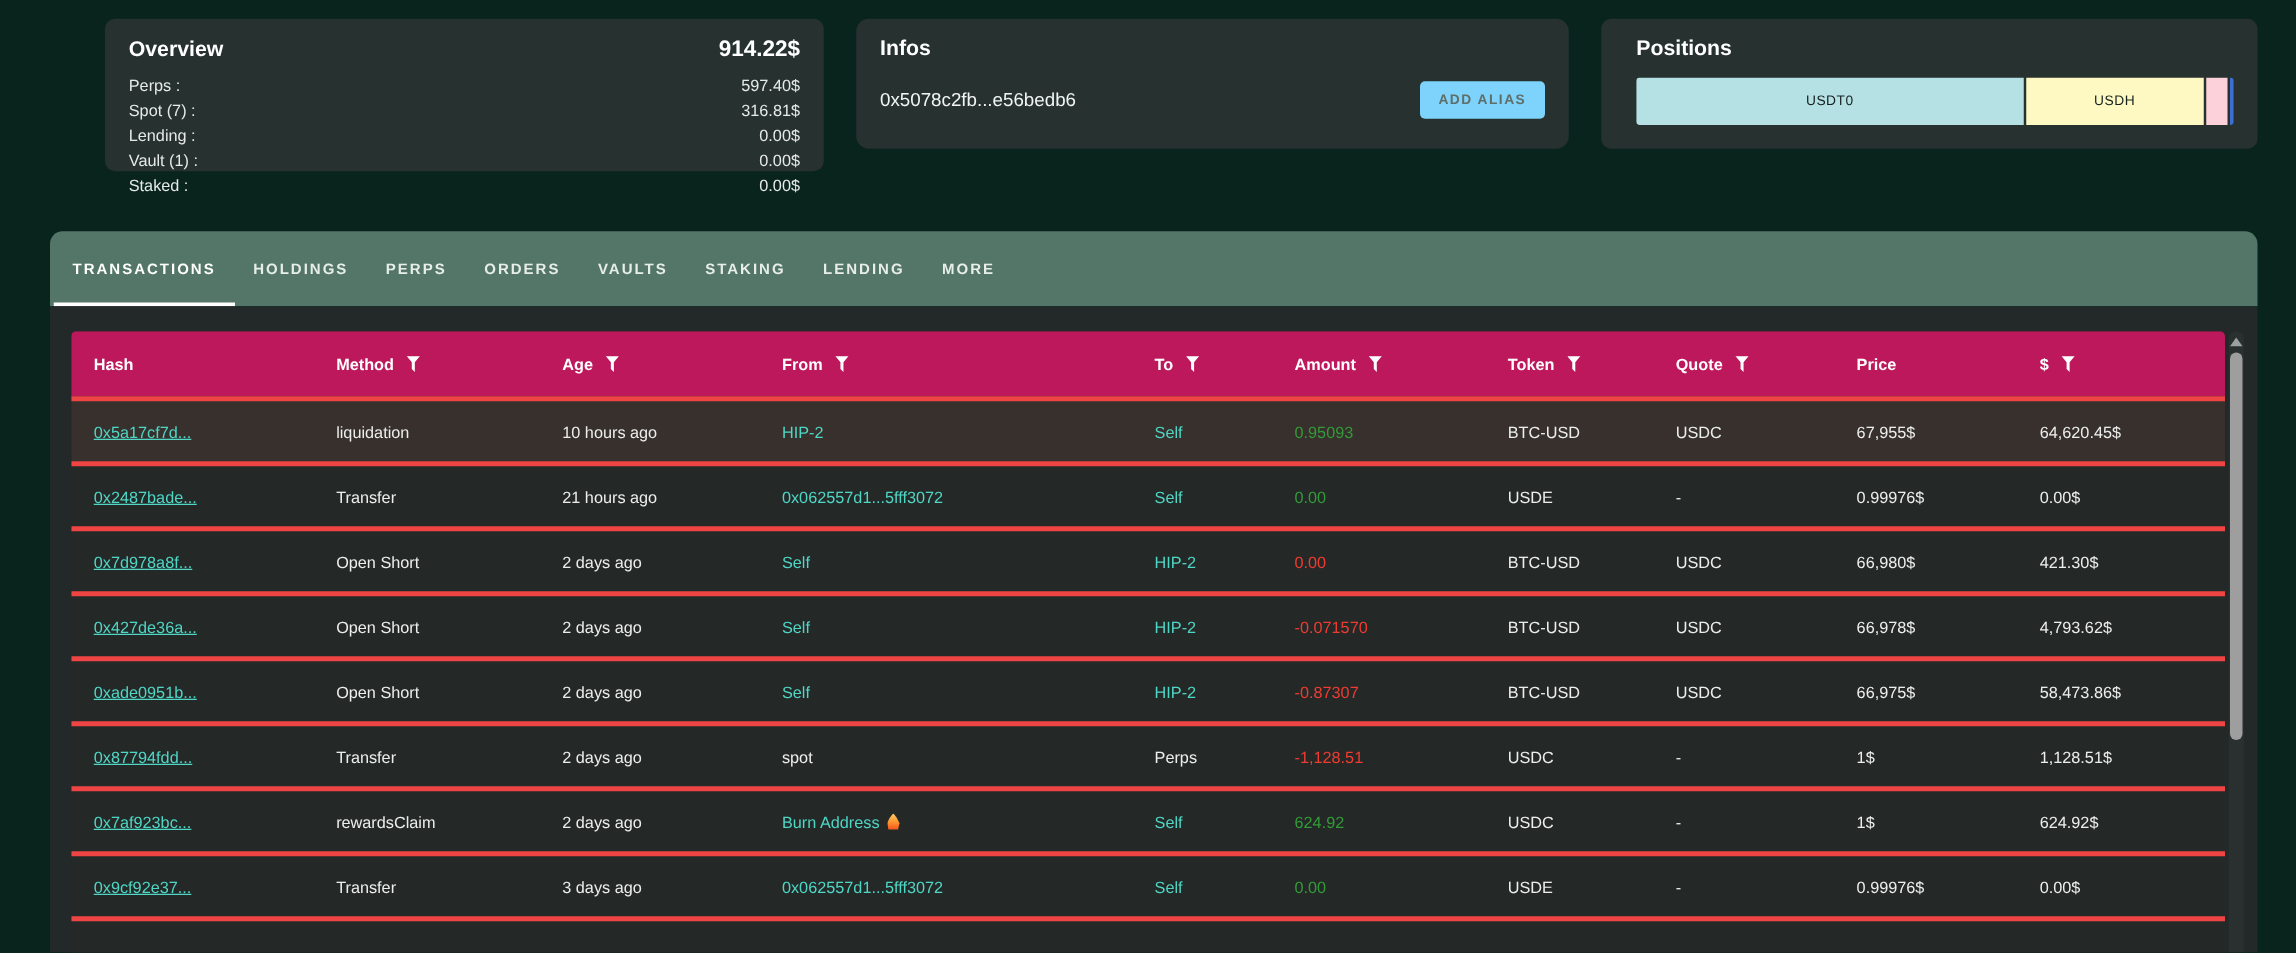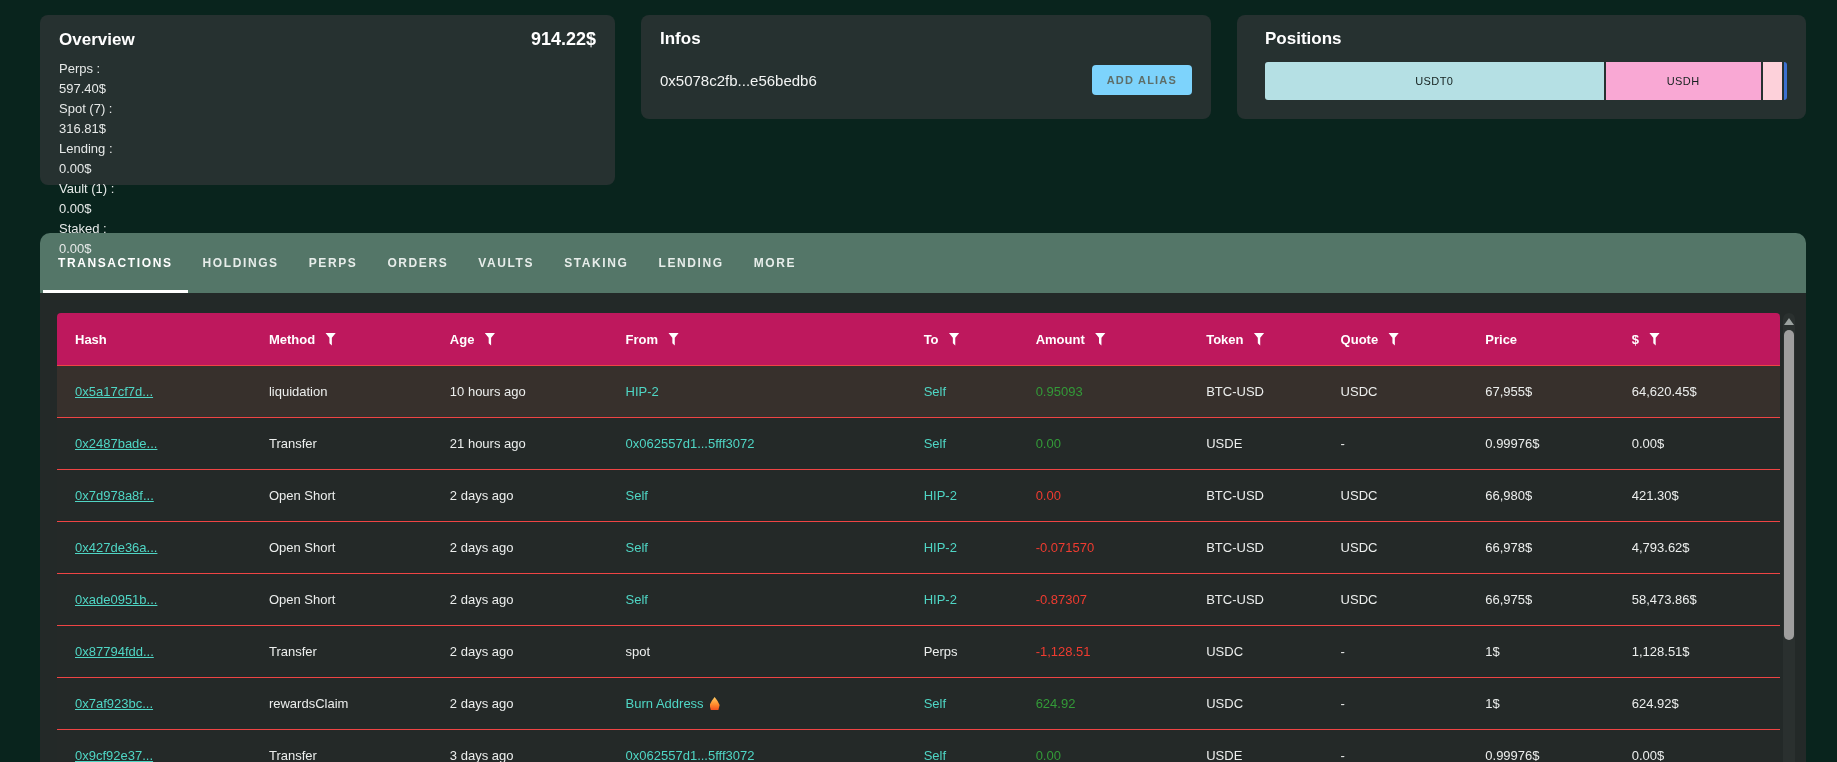--- a/index.html
+++ b/index.html
@@ -5,26 +5,26 @@
   * { margin:0; padding:0; box-sizing:border-box; }
   html,body { background:#09241d; }
   .page {
     position:relative; width:1837px; height:762px; overflow:hidden;
     background:#09241d; font-family:"Liberation Sans", sans-serif;
   }
   
   .top-row { display:flex; gap:26px; padding:15px 31px 0 40px; align-items:flex-start; }
   .card { background:#263130; border-radius:8px; padding:14px 19px; color:#fff; }
   .card h2 { font-size:17px; font-weight:bold; color:#fff; }
-  .overview-card { width:575px; height:170px; }
+  .overview-card { width:575px; height:122px;margin-left:44px; }
   .ov-head { display:flex; justify-content:space-between; align-items:baseline; }
   .ov-total { font-size:18px; font-weight:bold; }
   .ov-rows { margin-top:9px; }
-  .ov-row { display:flex; justify-content:space-between; font-size:13px; line-height:20px; color:#e6e9e8;flex-direction:column; }
-  .infos-card { width:570px; height:104px; }
+  .ov-row { display:flex; justify-content:space-between; font-size:13px; line-height:20px; color:#e6e9e8; }
+  .infos-card { width:570px; height:104px;border-radius:10px; }
   .infos-row { margin-top:16px; display:flex; justify-content:space-between; align-items:center; }
   .address { font-size:15px; color:#f2f4f3; }
   .add-alias {
     background:#7dd3fc; border:none; border-radius:4px; padding:9px 15px;
     font-family:inherit; font-size:11px; font-weight:bold; letter-spacing:1.2px;
     color:#5e6e69; cursor:pointer;
   }
   .positions-card { flex:1; height:104px;padding-left:28px; }
   .pos-bar { margin-top:13px; height:38px; display:flex; gap:2px; border-radius:3px; overflow:hidden; }
   .seg { height:100%; display:flex; align-items:center; justify-content:center; }
@@ -39,21 +39,21 @@
   .panel-body { background:#232928; height:520px; position:relative; padding:20px 26px 0 17px; }
   
   .table { --cols:12.3% 10.5% 10.2% 17.3% 6.5% 9.9% 7.8% 8.4% 8.5% 8.6%;
            border-radius:4px 4px 0 0; overflow:hidden; background:#242928; }
   .thead { display:grid; grid-template-columns:var(--cols); height:52px; align-items:center; background:#be185d; }
   .th { display:flex; align-items:center; gap:10px; font-size:13px; font-weight:bold; color:#fff; }
   .th:first-child, .tr > :first-child { padding-left:18px; }
   .funnel { width:11px; height:13px; background:#fff; cursor:pointer;
             clip-path:polygon(0 0,100% 0,61% 40%,61% 100%,39% 82%,39% 40%); }
   .tr { display:grid; grid-template-columns:var(--cols); height:52px; align-items:center;
-        background:#242928; border-top:1px solid #ef4444; font-size:13px; color:#eceeed; }
+        background:#242928; border-top:4px solid #ef4444; font-size:13px; color:#eceeed; }
   .tr.highlight { background:#37302c; }
   .hash-link { color:#4fd6c5; text-decoration:underline; cursor:pointer; font-size:13px; }
   .cell-link { color:#4fd6c5; cursor:pointer; }
   .cell-plain { color:#eceeed; }
   .amt-pos { color:#339a38; }
   .amt-neg { color:#ef3b30; }
   .flame { display:inline-block; width:10px; height:13px; margin-left:6px; vertical-align:-2px;
            background:linear-gradient(#ffcc66,#ff8f2e 55%,#f4511e);
            clip-path:polygon(50% 0%,78% 28%,100% 62%,88% 100%,12% 100%,0% 62%,22% 28%); }
   
@@ -105,21 +105,21 @@
         <button class="add-alias">ADD ALIAS</button>
       </div>
     </section>
 
     <section class="card positions-card">
       <h2>Positions</h2>
       <div class="pos-bar" id="pos-bar">
           <div class="seg" style="width: 65.6%; background: rgb(181, 224, 228);">
             <span>USDT0</span>
           </div>
-          <div class="seg" style="width: 30.1%; background: #f9a8d4;">
+          <div class="seg" style="width: 30.1%; background: #fef9c3;">
             <span>USDH</span>
           </div>
           <div class="seg" style="width: 3.7%; background: rgb(253, 209, 218);"></div>
           <div class="seg" style="width: 0.6%; background: rgb(60, 111, 209);"></div>
         </div>
     </section>
 
   </div>
 
   <div class="main-panel">

